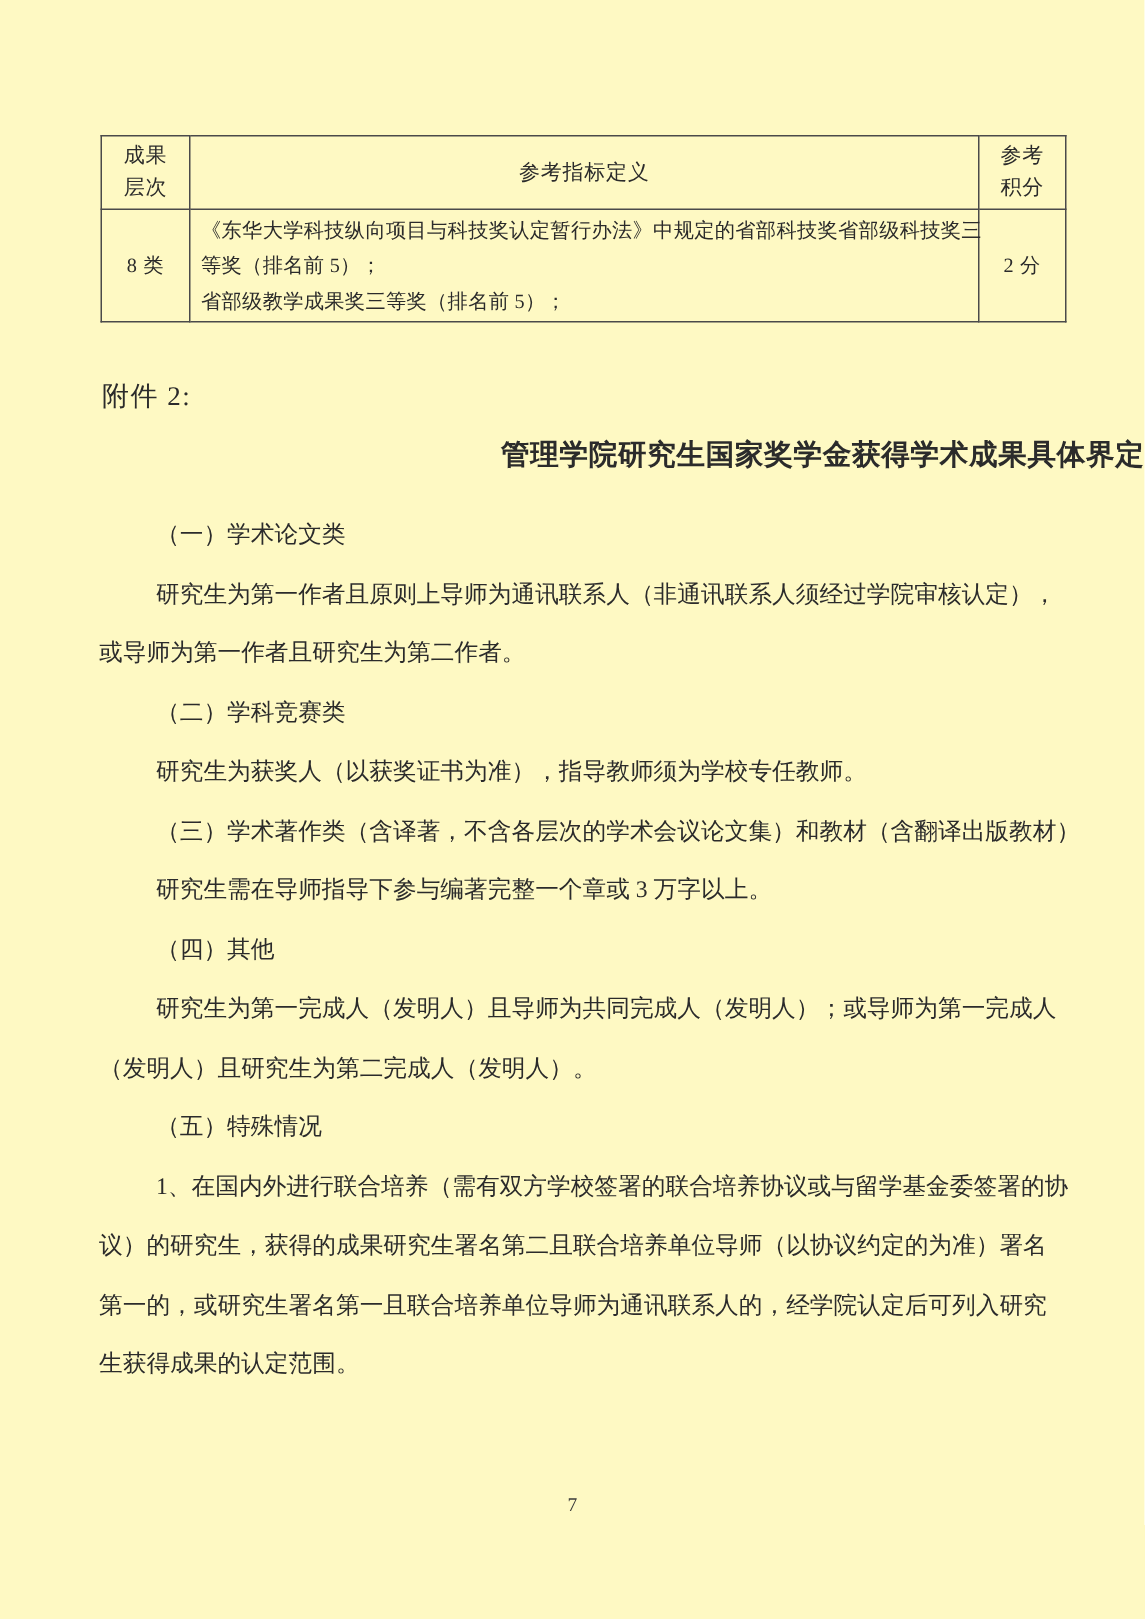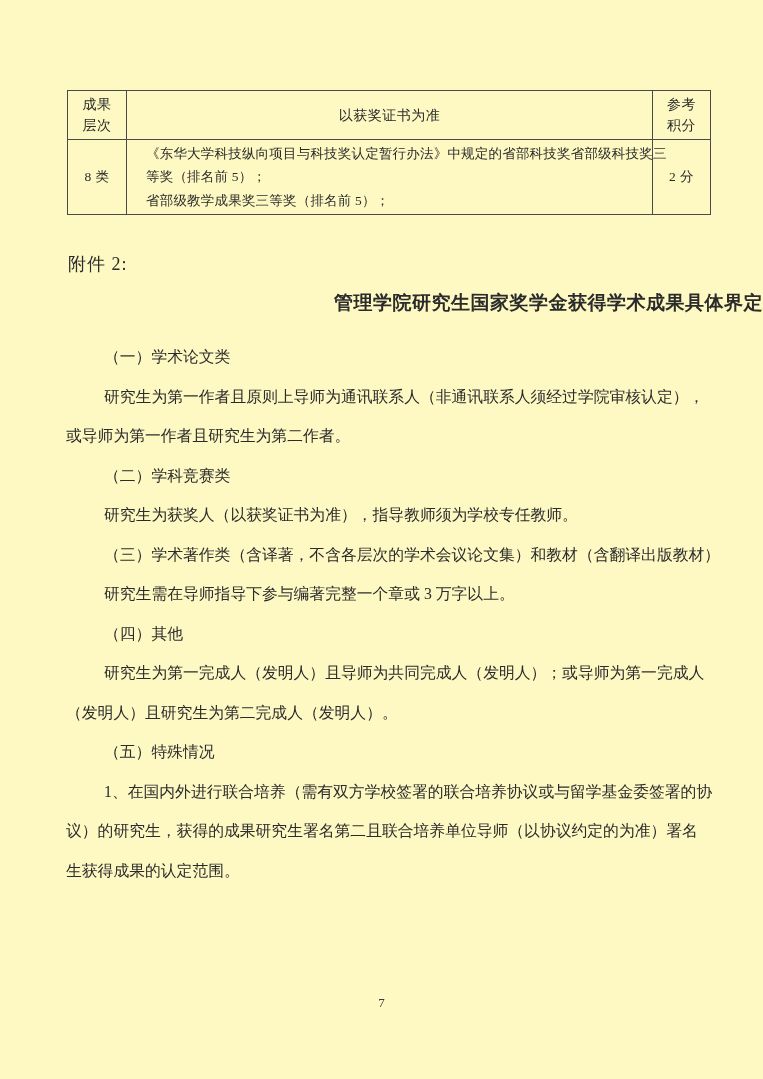--- a/index.html
+++ b/index.html
@@ -49,21 +49,21 @@
   .score-table td {
     font-size: 13.5px;
     vertical-align: middle;
   }
   .cell-level, .cell-score {
     text-align: center;
     letter-spacing: 0.5px;
   }
   .cell-def {
     height: 72px;
-    padding: 1px 19px;
+    padding: 1px 7px;
     vertical-align: top;
   }
   .def-line {
     white-space: nowrap;
     line-height: 23.5px;
     letter-spacing: 0.2px;
   }
 
   
   .attachment-label {
@@ -116,21 +116,21 @@
 </head>
 <body>
 
 <div class="page">
 
   <table class="score-table">
     <thead>
       <tr>
         <th class="col-level">成果
 层次</th>
-        <th class="col-def">以获奖证书为准</th>
+        <th class="col-def">参考指标定义</th>
         <th class="col-score">参考
 积分</th>
       </tr>
     </thead>
     <tbody>
       <tr>
         <td class="cell-level">8 类</td>
         <td class="cell-def">
           <div class="def-line">《东华大学科技纵向项目与科技奖认定暂行办法》中规定的省部科技奖省部级科技奖三</div>
           <div class="def-line">等奖（排名前 5）；</div>
@@ -152,18 +152,19 @@
     <div class="line indent">（二）学科竞赛类</div>
     <div class="line indent">研究生为获奖人（以获奖证书为准），指导教师须为学校专任教师。</div>
     <div class="line indent">（三）学术著作类（含译著，不含各层次的学术会议论文集）和教材（含翻译出版教材）</div>
     <div class="line indent">研究生需在导师指导下参与编著完整一个章或 3 万字以上。</div>
     <div class="line indent">（四）其他</div>
     <div class="line indent">研究生为第一完成人（发明人）且导师为共同完成人（发明人）；或导师为第一完成人</div>
     <div class="line">（发明人）且研究生为第二完成人（发明人）。</div>
     <div class="line indent">（五）特殊情况</div>
     <div class="line indent">1、在国内外进行联合培养（需有双方学校签署的联合培养协议或与留学基金委签署的协</div>
     <div class="line">议）的研究生，获得的成果研究生署名第二且联合培养单位导师（以协议约定的为准）署名</div>
+    <div class="line">第一的，或研究生署名第一且联合培养单位导师为通讯联系人的，经学院认定后可列入研究</div>
     <div class="line">生获得成果的认定范围。</div>
   </div>
 
   <div class="page-number">7</div>
 
 </div>
 
 </body></html>

